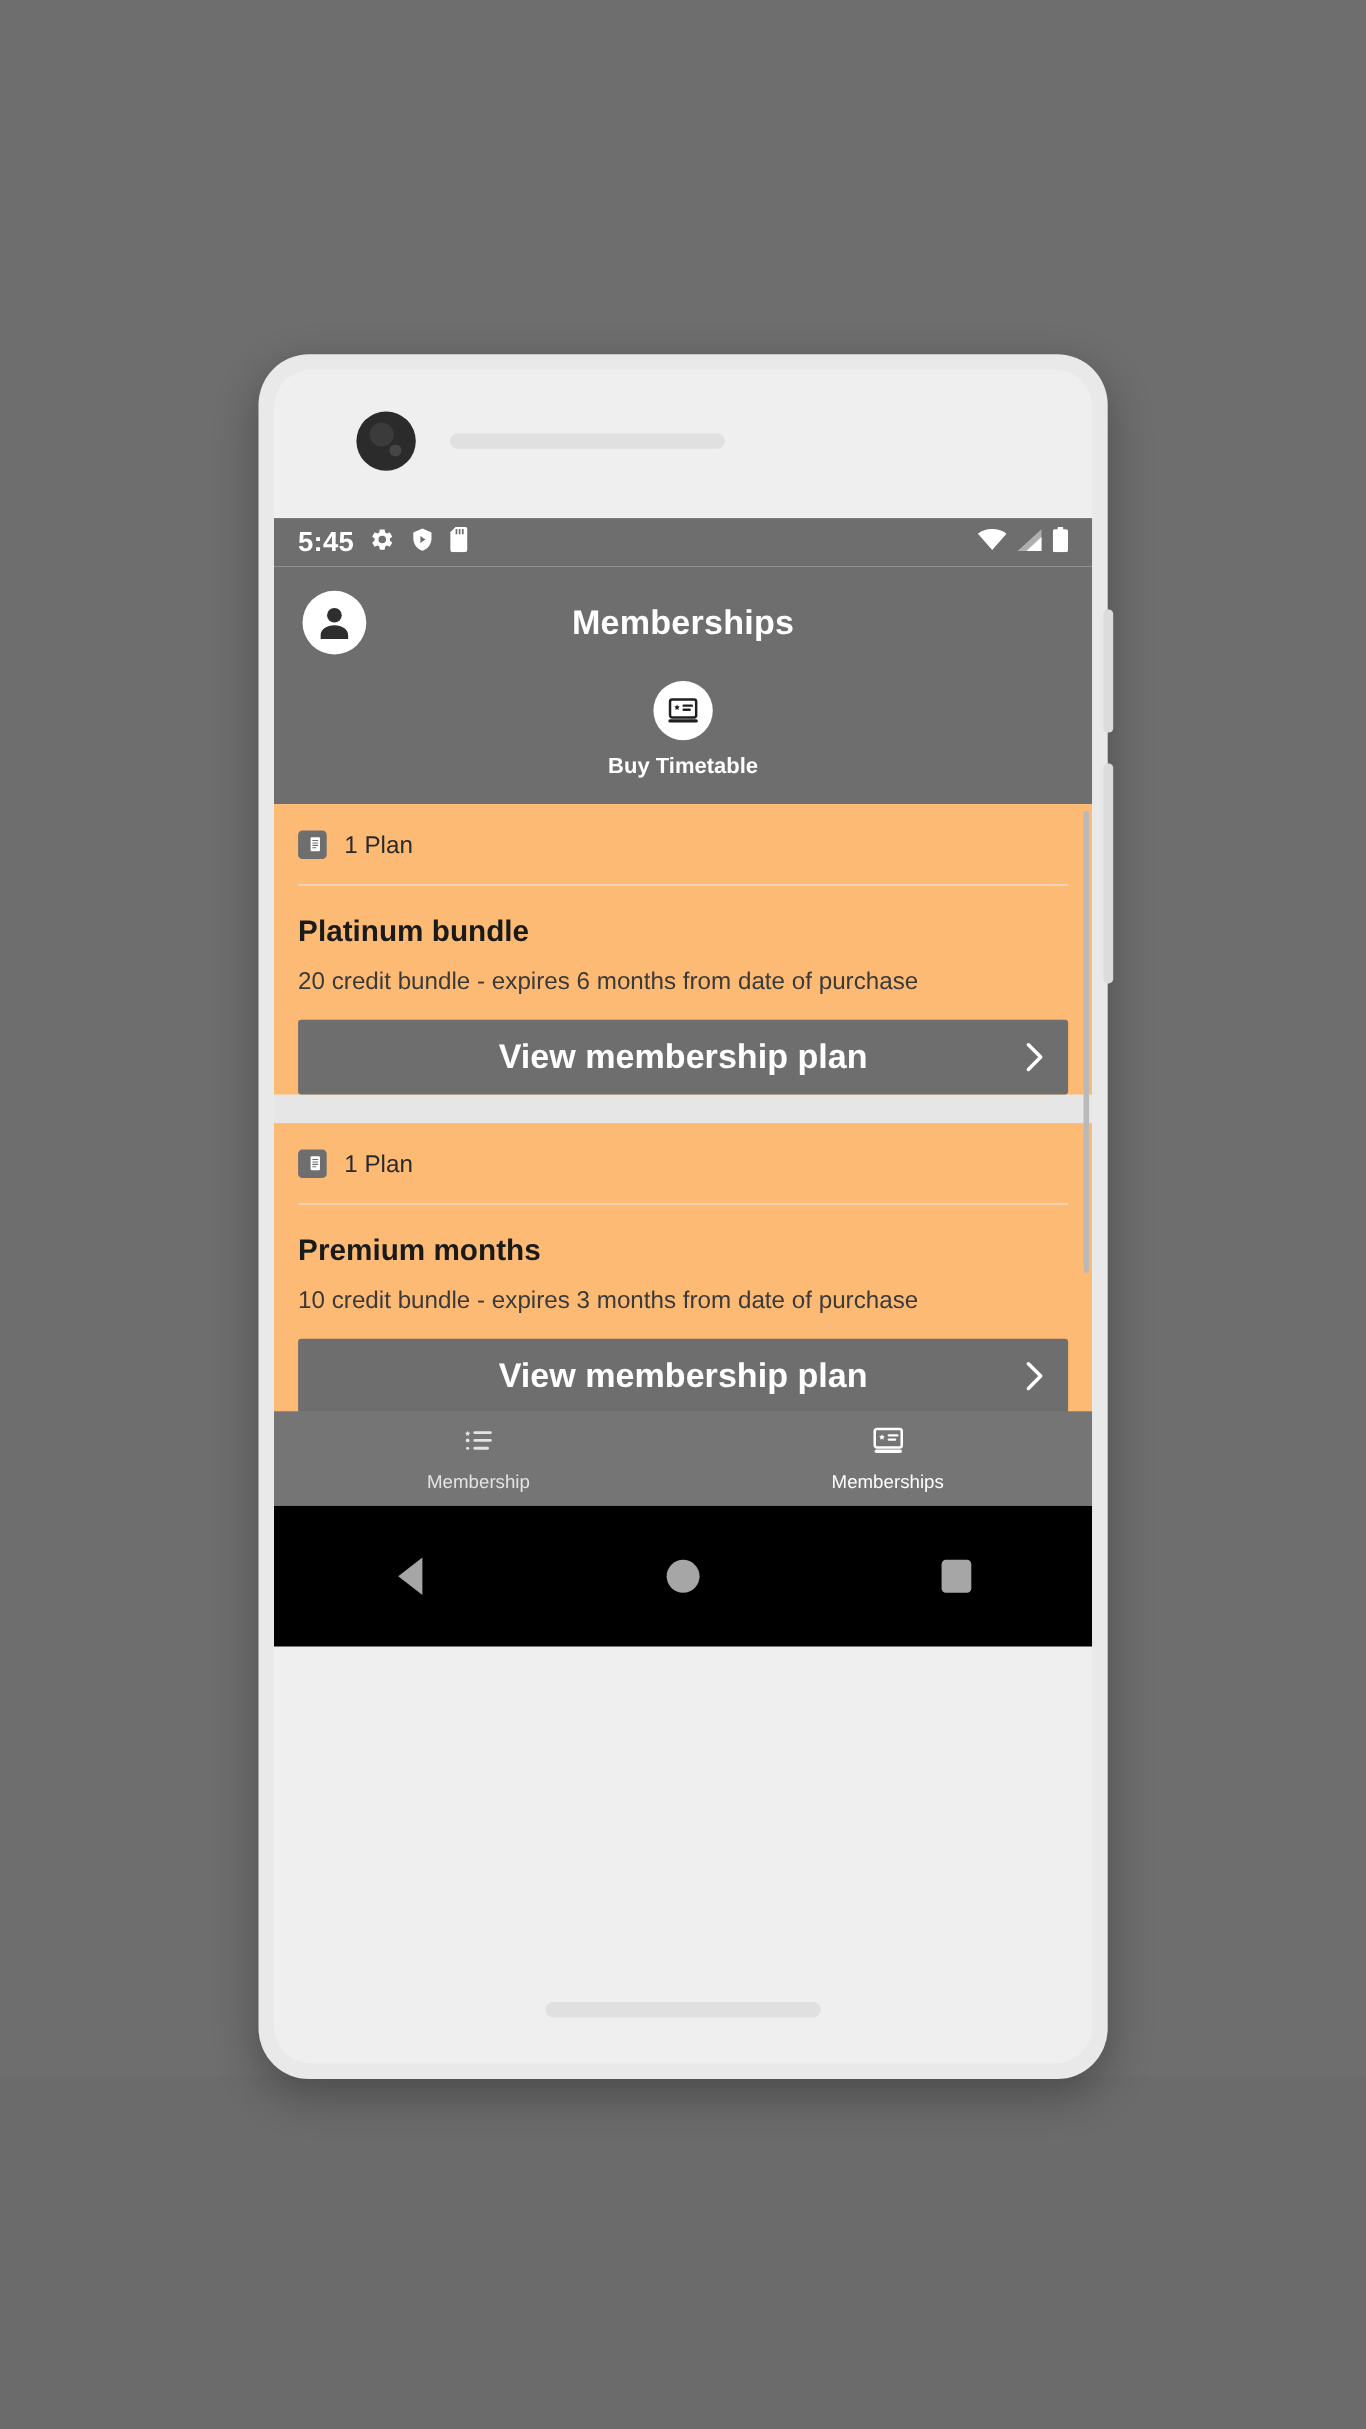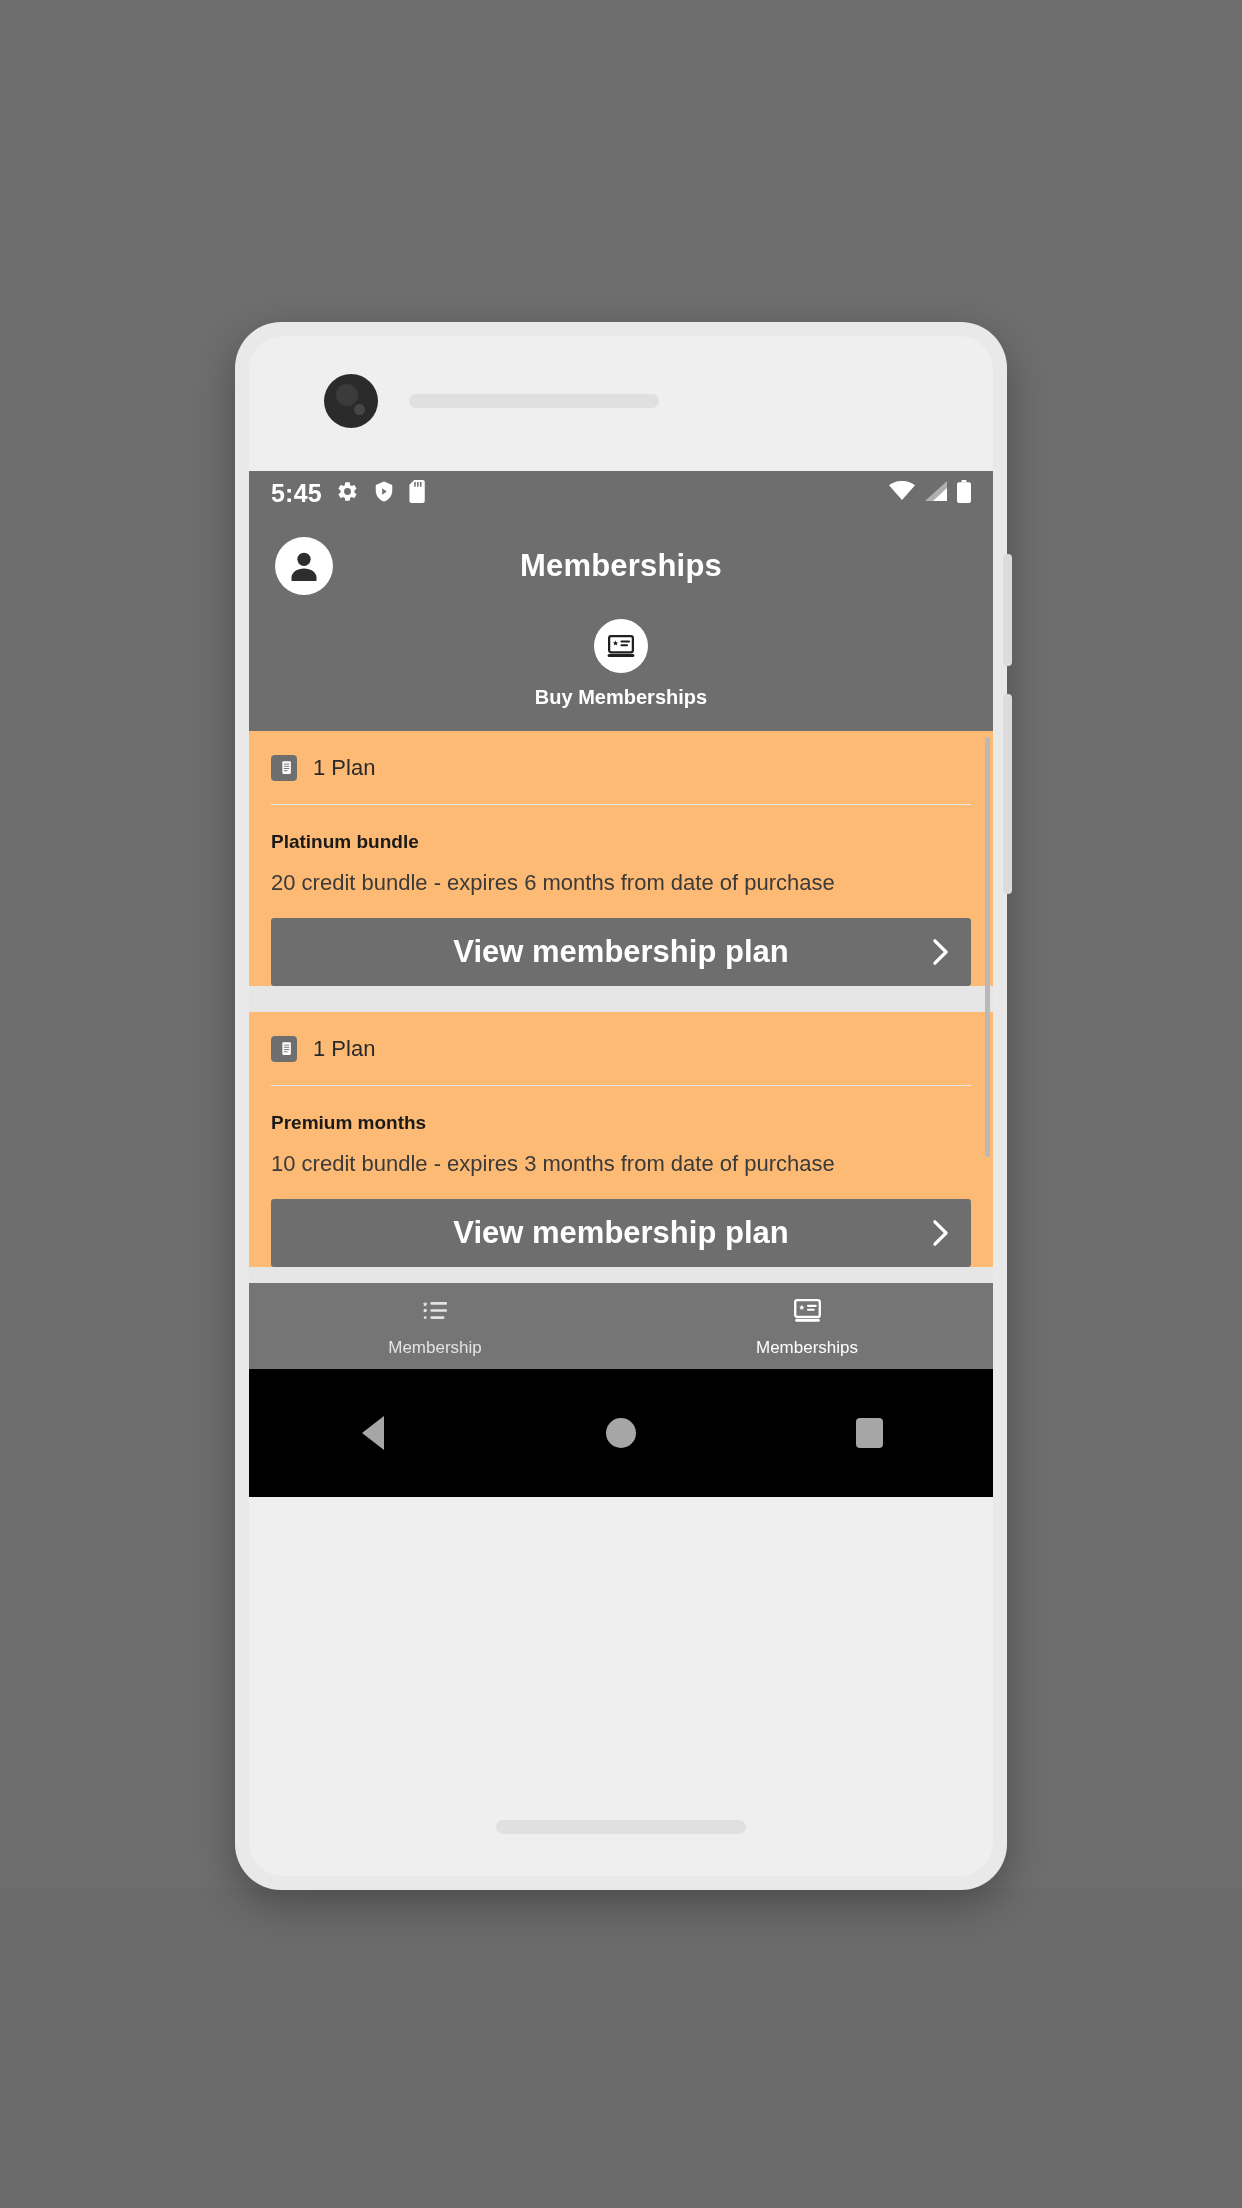--- a/index.html
+++ b/index.html
@@ -226,21 +226,21 @@
     display: flex;
     align-items: center;
     justify-content: center;
     flex: 0 0 auto;
   }
   .plan-count {
     font-size: 22px;
     color: #2a2a2a;
   }
   .card-title {
-    font-size: 19px;
+    font-size: 27px;
     font-weight: 700;
     color: #1a1a1a;
     padding-top: 26px;
   }
   .card-desc {
     font-size: 22px;
     color: #3a3a3a;
     padding-top: 17px;
   }
   .card-cta {
@@ -417,21 +417,21 @@
           <div class="tabs">
             <div class="tab active">
               <span class="tab-circle">
                 <svg width="30" height="30" viewBox="0 0 24 24" fill="none" stroke="#1f1f1f" stroke-width="1.8">
                   <rect x="2.5" y="4" width="19" height="13" rx="1.6" fill="none"></rect>
                   <path d="M2.5 19.5h19" stroke-width="2.4" stroke-linecap="round"></path>
                   <path d="M7.6 7.6l.6 1.3 1.4.2-1 1 .25 1.4-1.25-.67-1.25.67L6.6 10.1l-1-1 1.4-.2z" fill="#1f1f1f" stroke="none"></path>
                   <path d="M12.4 8.4h6M12.4 11.4h4.4" stroke-linecap="round" stroke-width="1.7"></path>
                 </svg>
               </span>
-              <span class="tab-label">Buy Memberships</span>
+              <span class="tab-label">Buy Timetable</span>
             </div>
           </div>
         </div>
 
         <div class="body-scroll">
 
           <div class="list-scroll"></div>
 
           <div class="plan-card">
             <div class="card-head">

